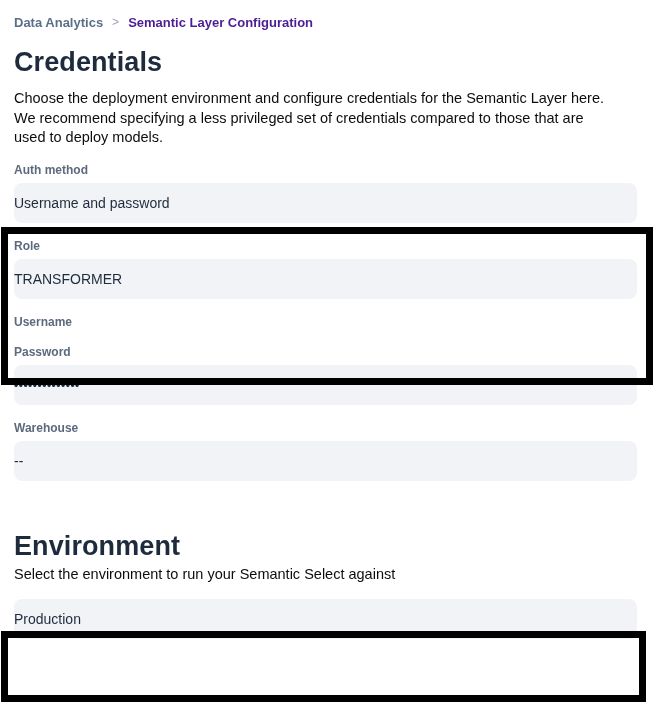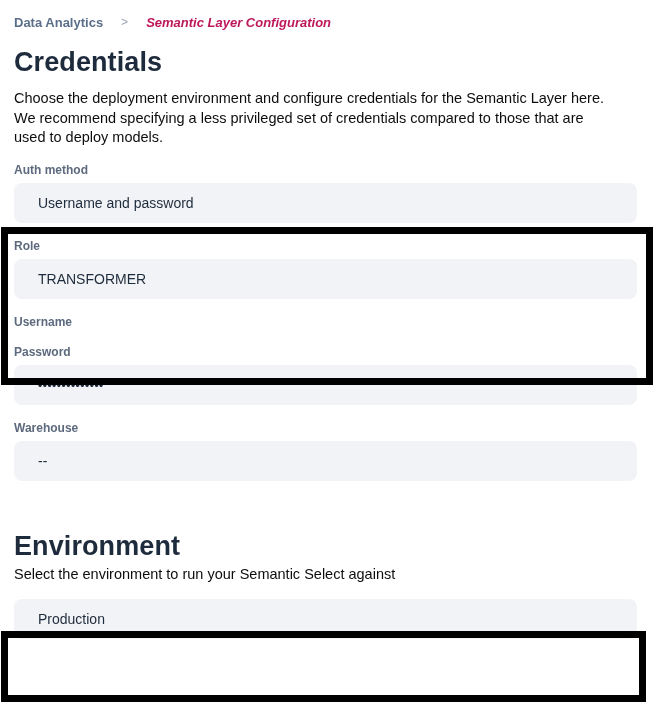--- a/index.html
+++ b/index.html
@@ -11,30 +11,30 @@
     background: #ffffff;
     font-family: "Liberation Sans", sans-serif;
     overflow: hidden;
   }
   .content { padding: 14px 24px 0 14px; }
 
   
   .breadcrumb {
     display: flex;
     align-items: center;
-    gap: 18px;
+    gap: 9px;
     font-size: 13px;
     font-weight: 700;
     line-height: 17px;
     height: 17px;
     text-align: right;
   }
   .crumb-parent { color: #5c6f8a; cursor: pointer; }
   .crumb-sep { color: #9aa4b2; font-size: 12px; font-weight: 400; }
-  .crumb-current { color: #be185d; font-style: italic; }
+  .crumb-current { color: #4c1d95; }
 
   
   h1, h2 {
     margin: 0;
     font-size: 27px;
     line-height: 24px;
     font-weight: 700;
     color: #1e2b3c;
     letter-spacing: 0.1px;
   }
@@ -64,21 +64,21 @@
     font-weight: 700;
     color: #5d6a7e;
   }
   .field-label.first { margin-top: 15px; }
   .field {
     margin-top: 6px;
     width: 623px;
     height: 40px;
     background: #f1f3f6;
     border-radius: 8px;
-    padding: 0 24px;
+    padding: 0 0;
     display: flex;
     align-items: center;
     font-size: 14px;
     color: #1e2b3c;
     cursor: pointer;
   }
   .field.password { letter-spacing: 0.5px; font-size: 12px; font-weight: 700; }
   .env-field { margin-top: 16px; }
 
   

